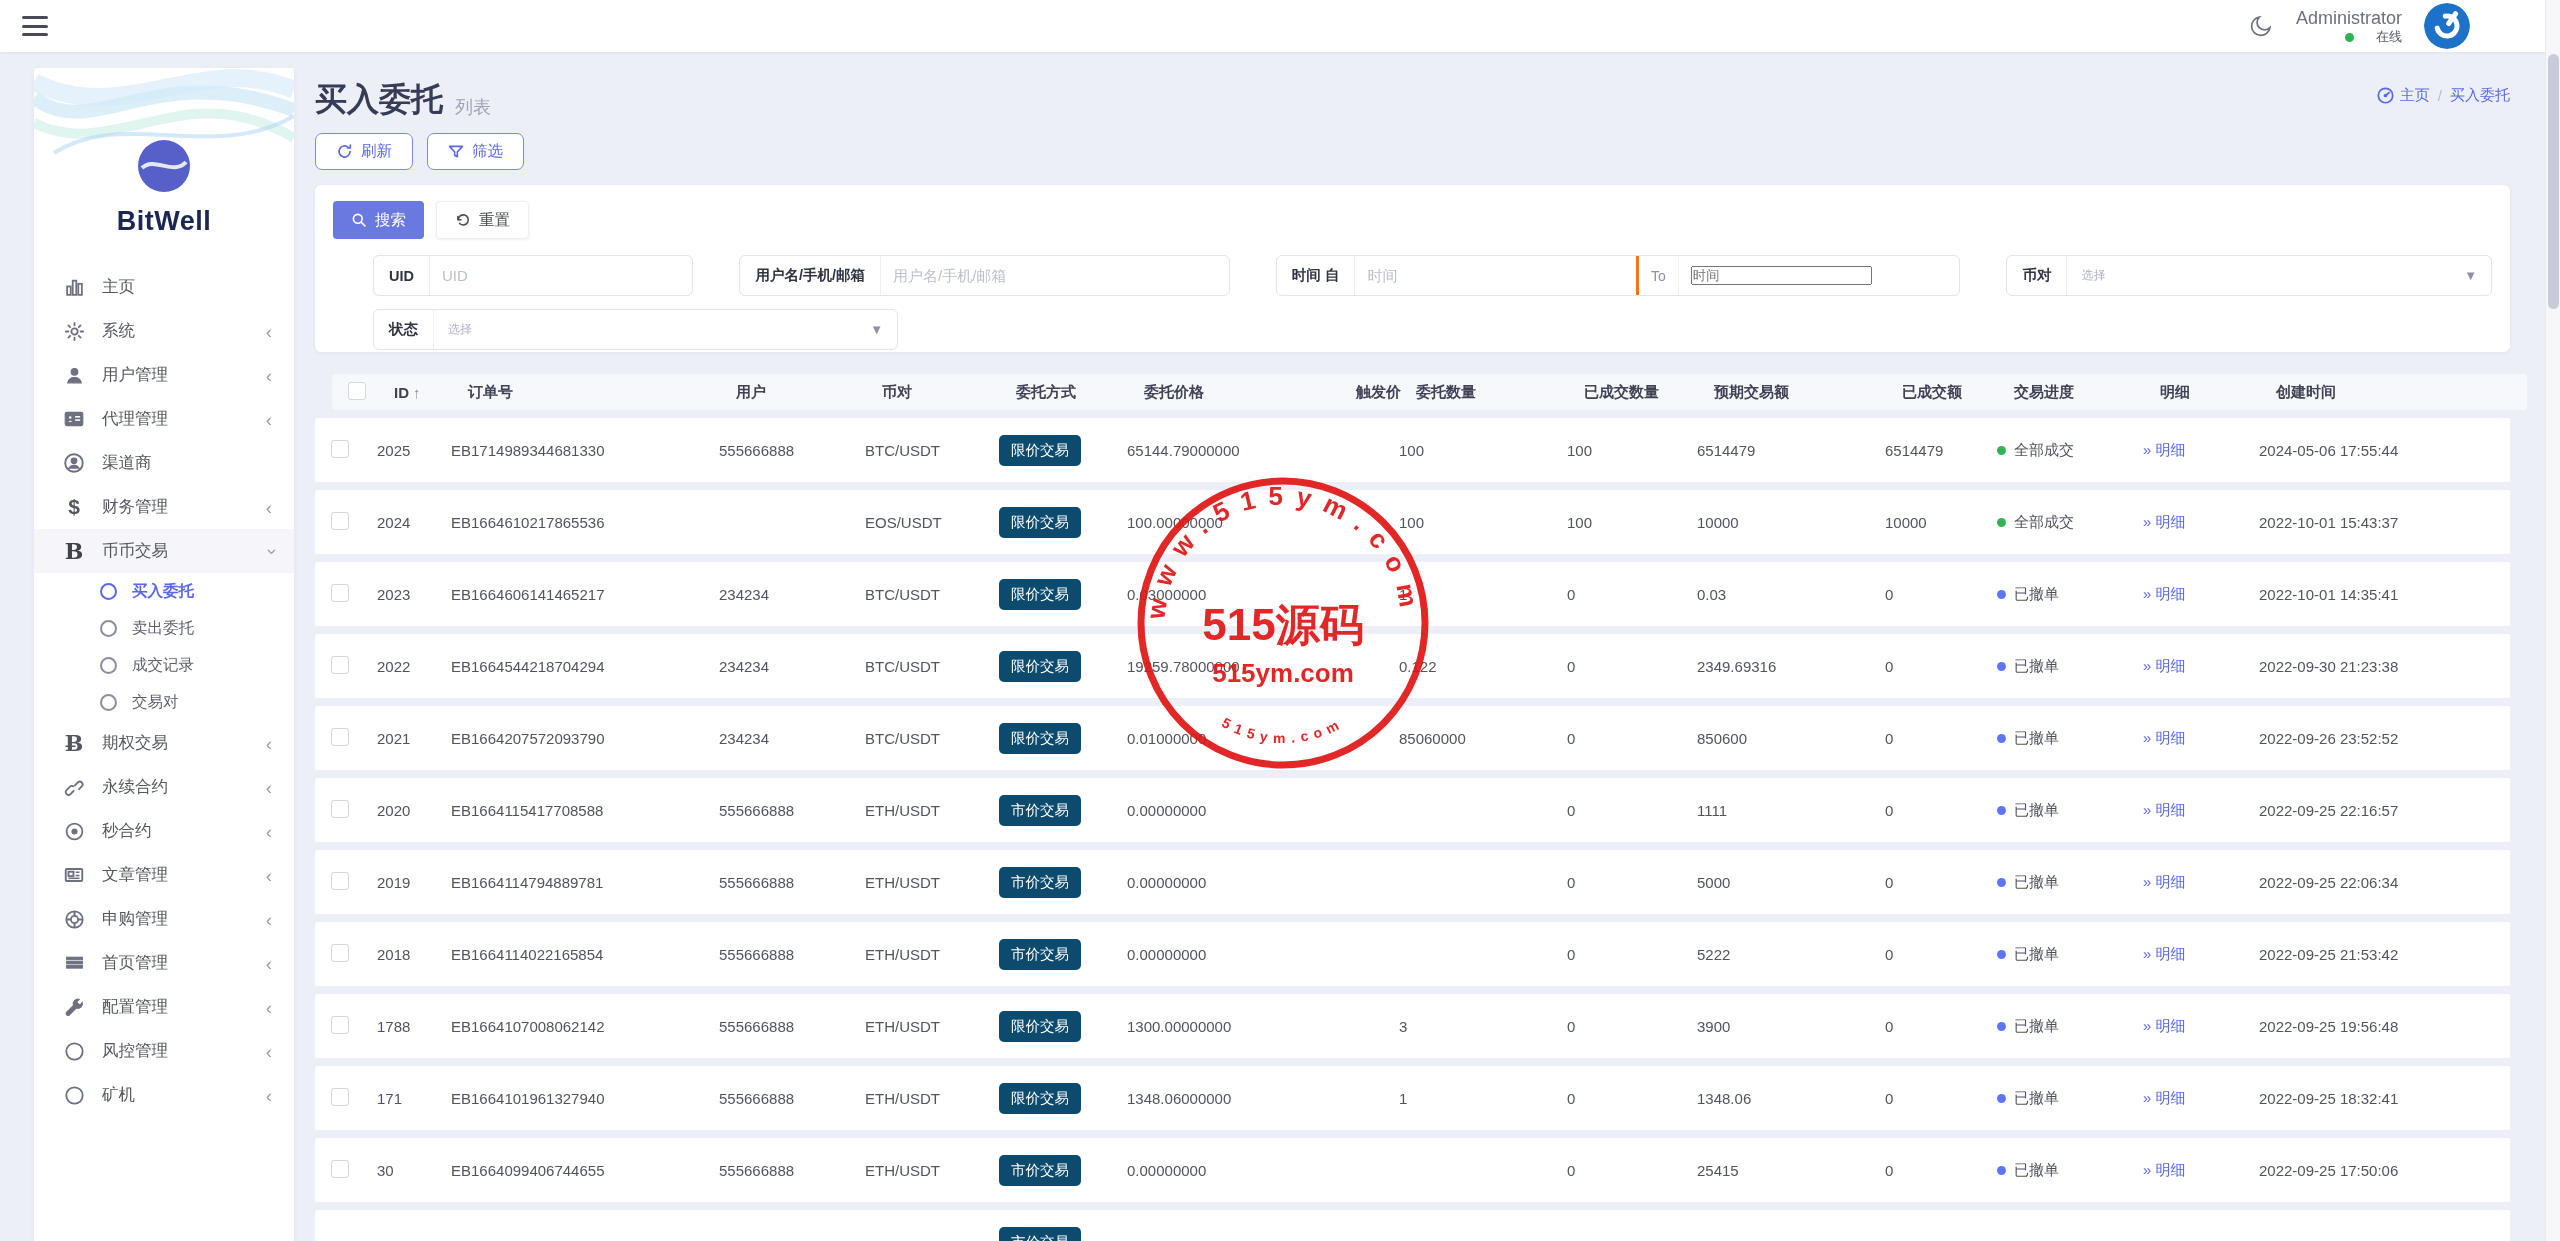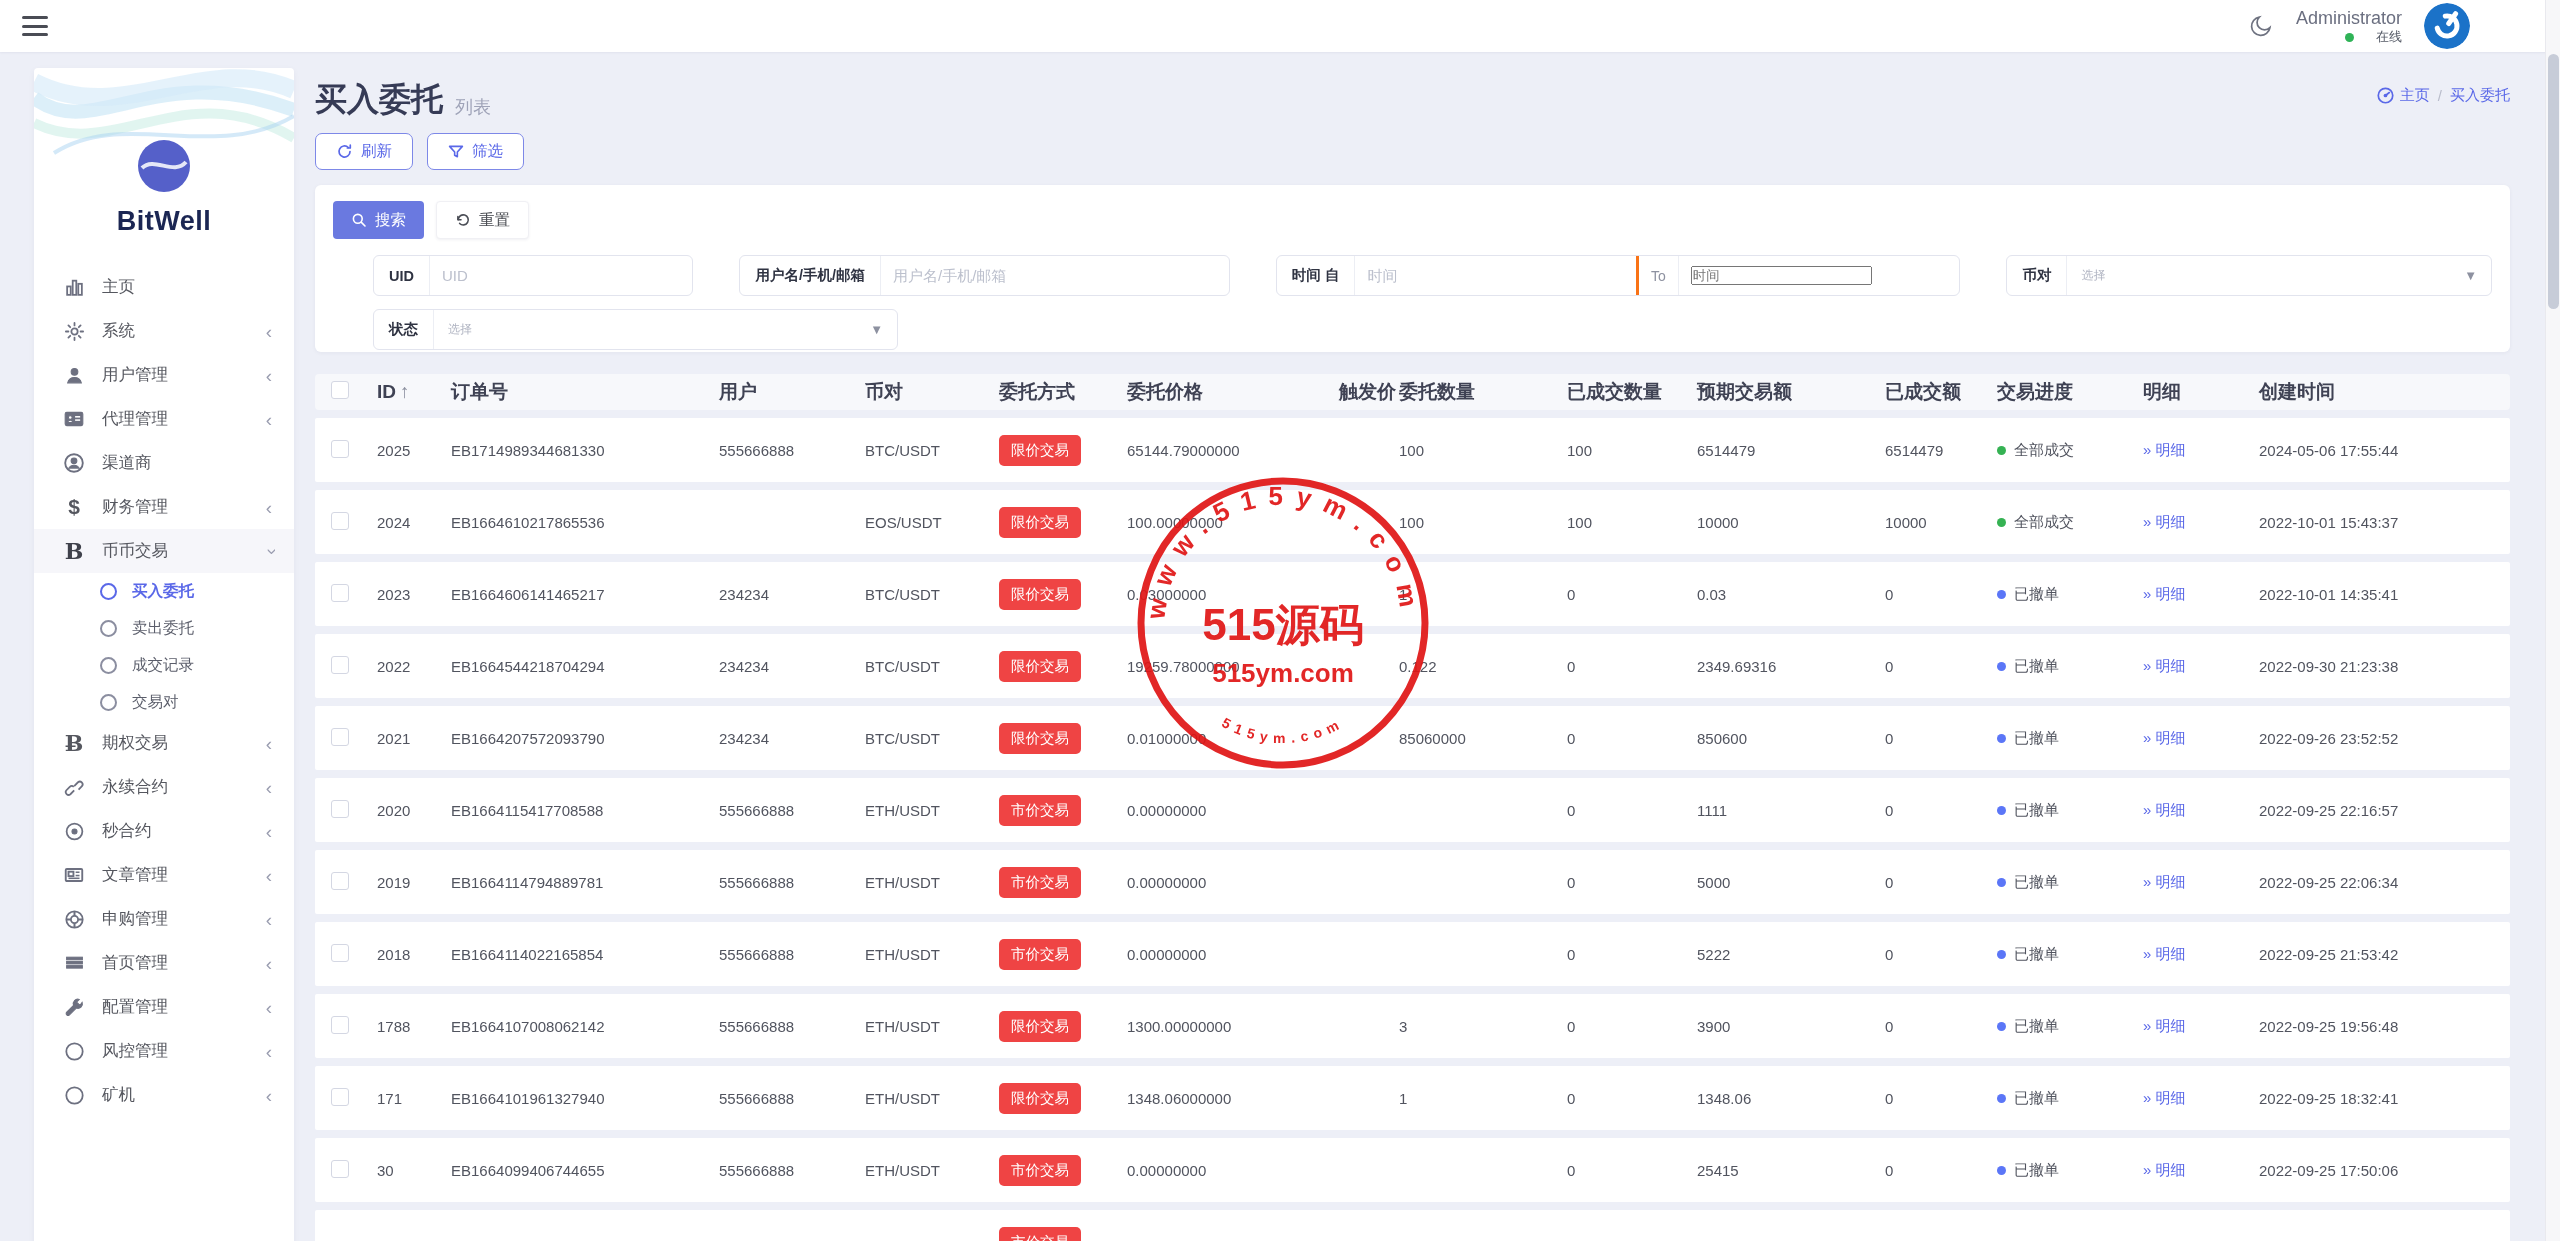--- a/index.html
+++ b/index.html
@@ -64,27 +64,27 @@
   .f-input input { border:none; outline:none; width:100%; font-size:15px; color:#444; background:transparent; }
   .f-input input::placeholder { color:#bcc0cd; }
   .f-to { padding:0 12px; font-size:14px; color:#8d91a0; border-left:3px solid #f97316; height:100%; display:flex; align-items:center; }
   .f-in2 { flex:1; height:100%; display:flex; align-items:center; padding:0 12px; border-left:1px solid #eceef4; }
   .f-select-val { flex:1; font-size:12px; color:#b0b4c2; padding:0 14px; border-left:1px solid #eceef4; height:100%; display:flex; align-items:center; }
   .f-arrow { color:#8d91a0; font-size:13px; padding-right:14px; }
   .w-uid { width:330px; } .w-name { width:505px; } .w-time { width:705px; } .w-pair { width:500px; } .w-status { width:525px; }
 
   
   .grid-cols { display:grid; grid-template-columns:46px 74px 268px 146px 134px 128px 212px 60px 168px 130px 188px 112px 146px 92px 1fr; align-items:center; }
-  .thead { position:absolute; top:322px; left:0; width:2195px; height:36px; background:#f7f8fb; border-radius:4px; padding:0 16px; font-size:19px; font-weight:bold; color:#3f4254; }
+  .thead { position:absolute; top:322px; left:17px; width:2195px; height:36px; background:#f7f8fb; border-radius:4px; padding:0 16px; font-size:15px; font-weight:bold; color:#3f4254; }
   .thead .hcell { white-space:nowrap; }
   .sort-arrow { color:#8d91a0; font-weight:normal; margin-left:4px; }
   .tbody { position:absolute; top:366px; left:0; width:2195px; }
   .trow { height:64px; margin-bottom:8px; background:#fff; border-radius:2px; padding:8px 16px; font-size:15px; color:#51545f; }
   .cb { width:18px; height:18px; border:1.5px solid #d4d7e3; border-radius:3px; background:#fff; display:inline-block; cursor:pointer; }
-  .badge { display:inline-block; background:#ef4444; color:#fff; font-size:14.5px; padding:6px 12px; border-radius:5px; white-space:nowrap; }
+  .badge { display:inline-block; background:#0c4a6e; color:#fff; font-size:14.5px; padding:6px 12px; border-radius:5px; white-space:nowrap; }
   .prog { display:flex; align-items:center; gap:8px; white-space:nowrap; }
   .pdot { width:9px; height:9px; border-radius:50%; display:inline-block; }
   .pdot.green { background:#35b253; } .pdot.blue { background:#5b76f7; }
   .detail-link { color:#5a68e8; cursor:pointer; white-space:nowrap; }
   .c-created { padding-left:24px; white-space:nowrap; }
 
   
   .stamp { position:absolute; left:1128px; top:468px; width:310px; height:310px; z-index:40; opacity:.92; pointer-events:none; }
 </style>
 </head>

